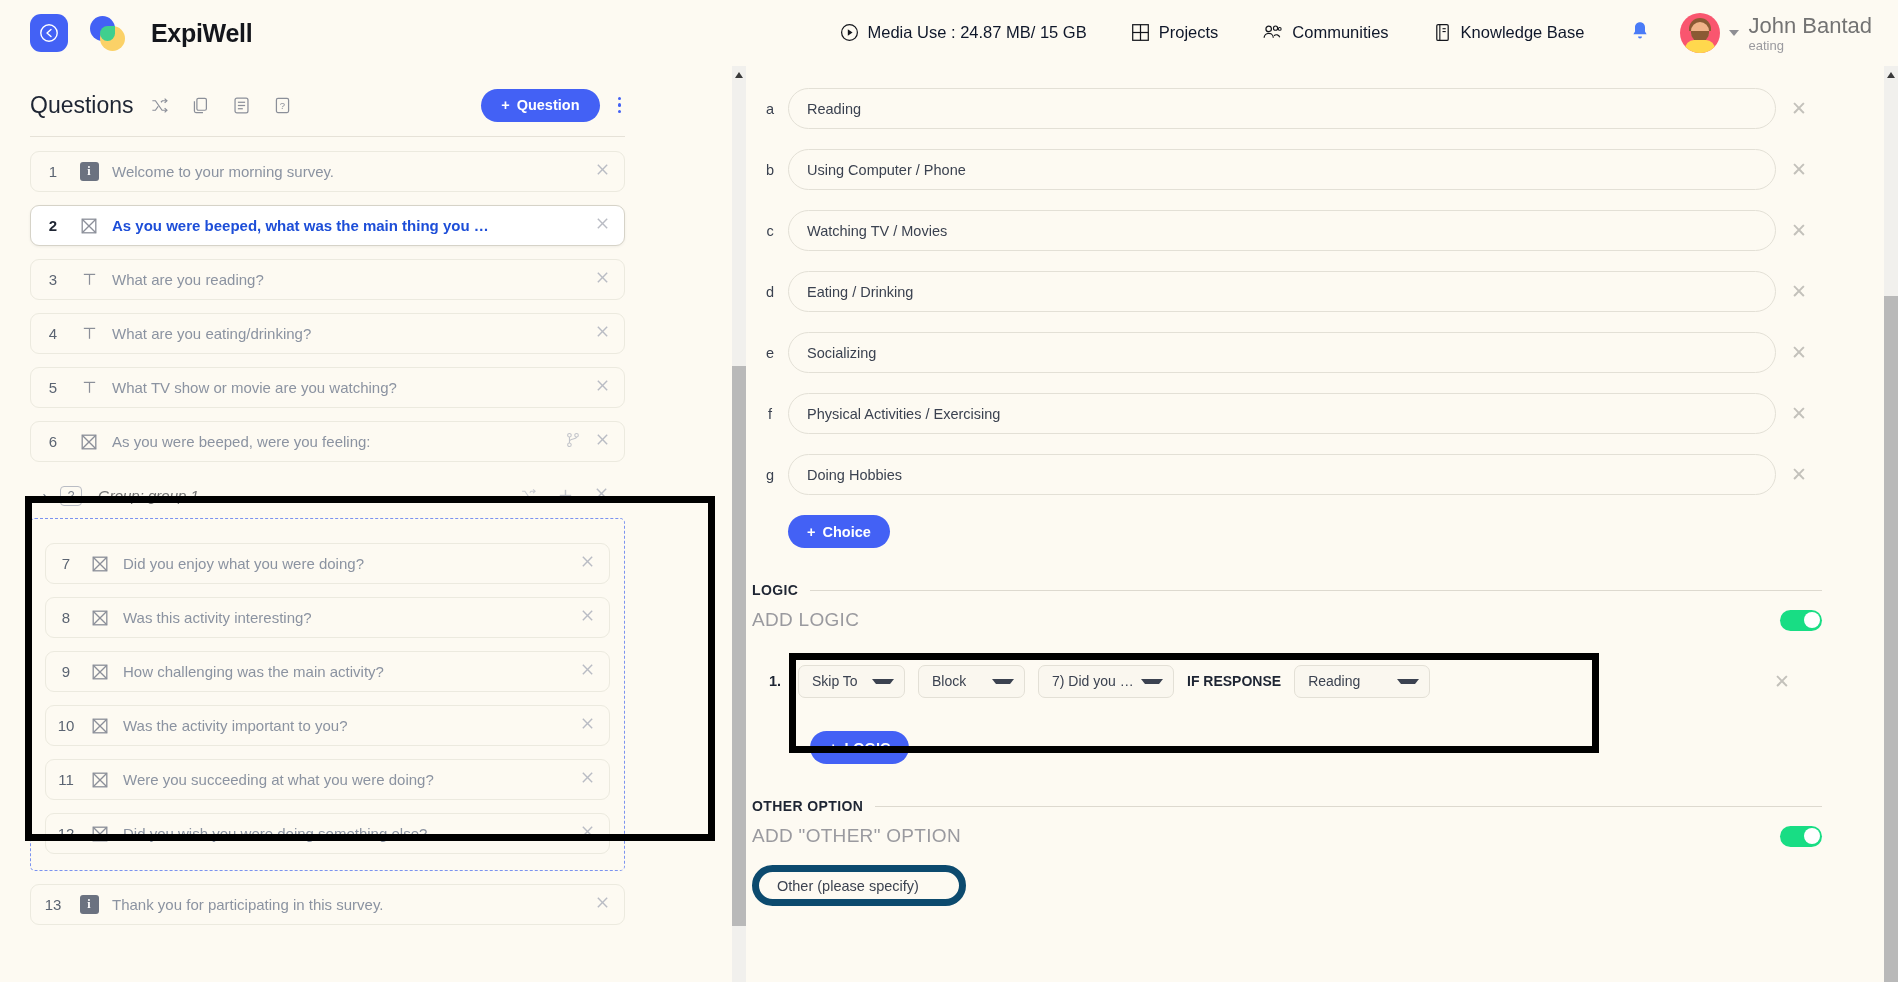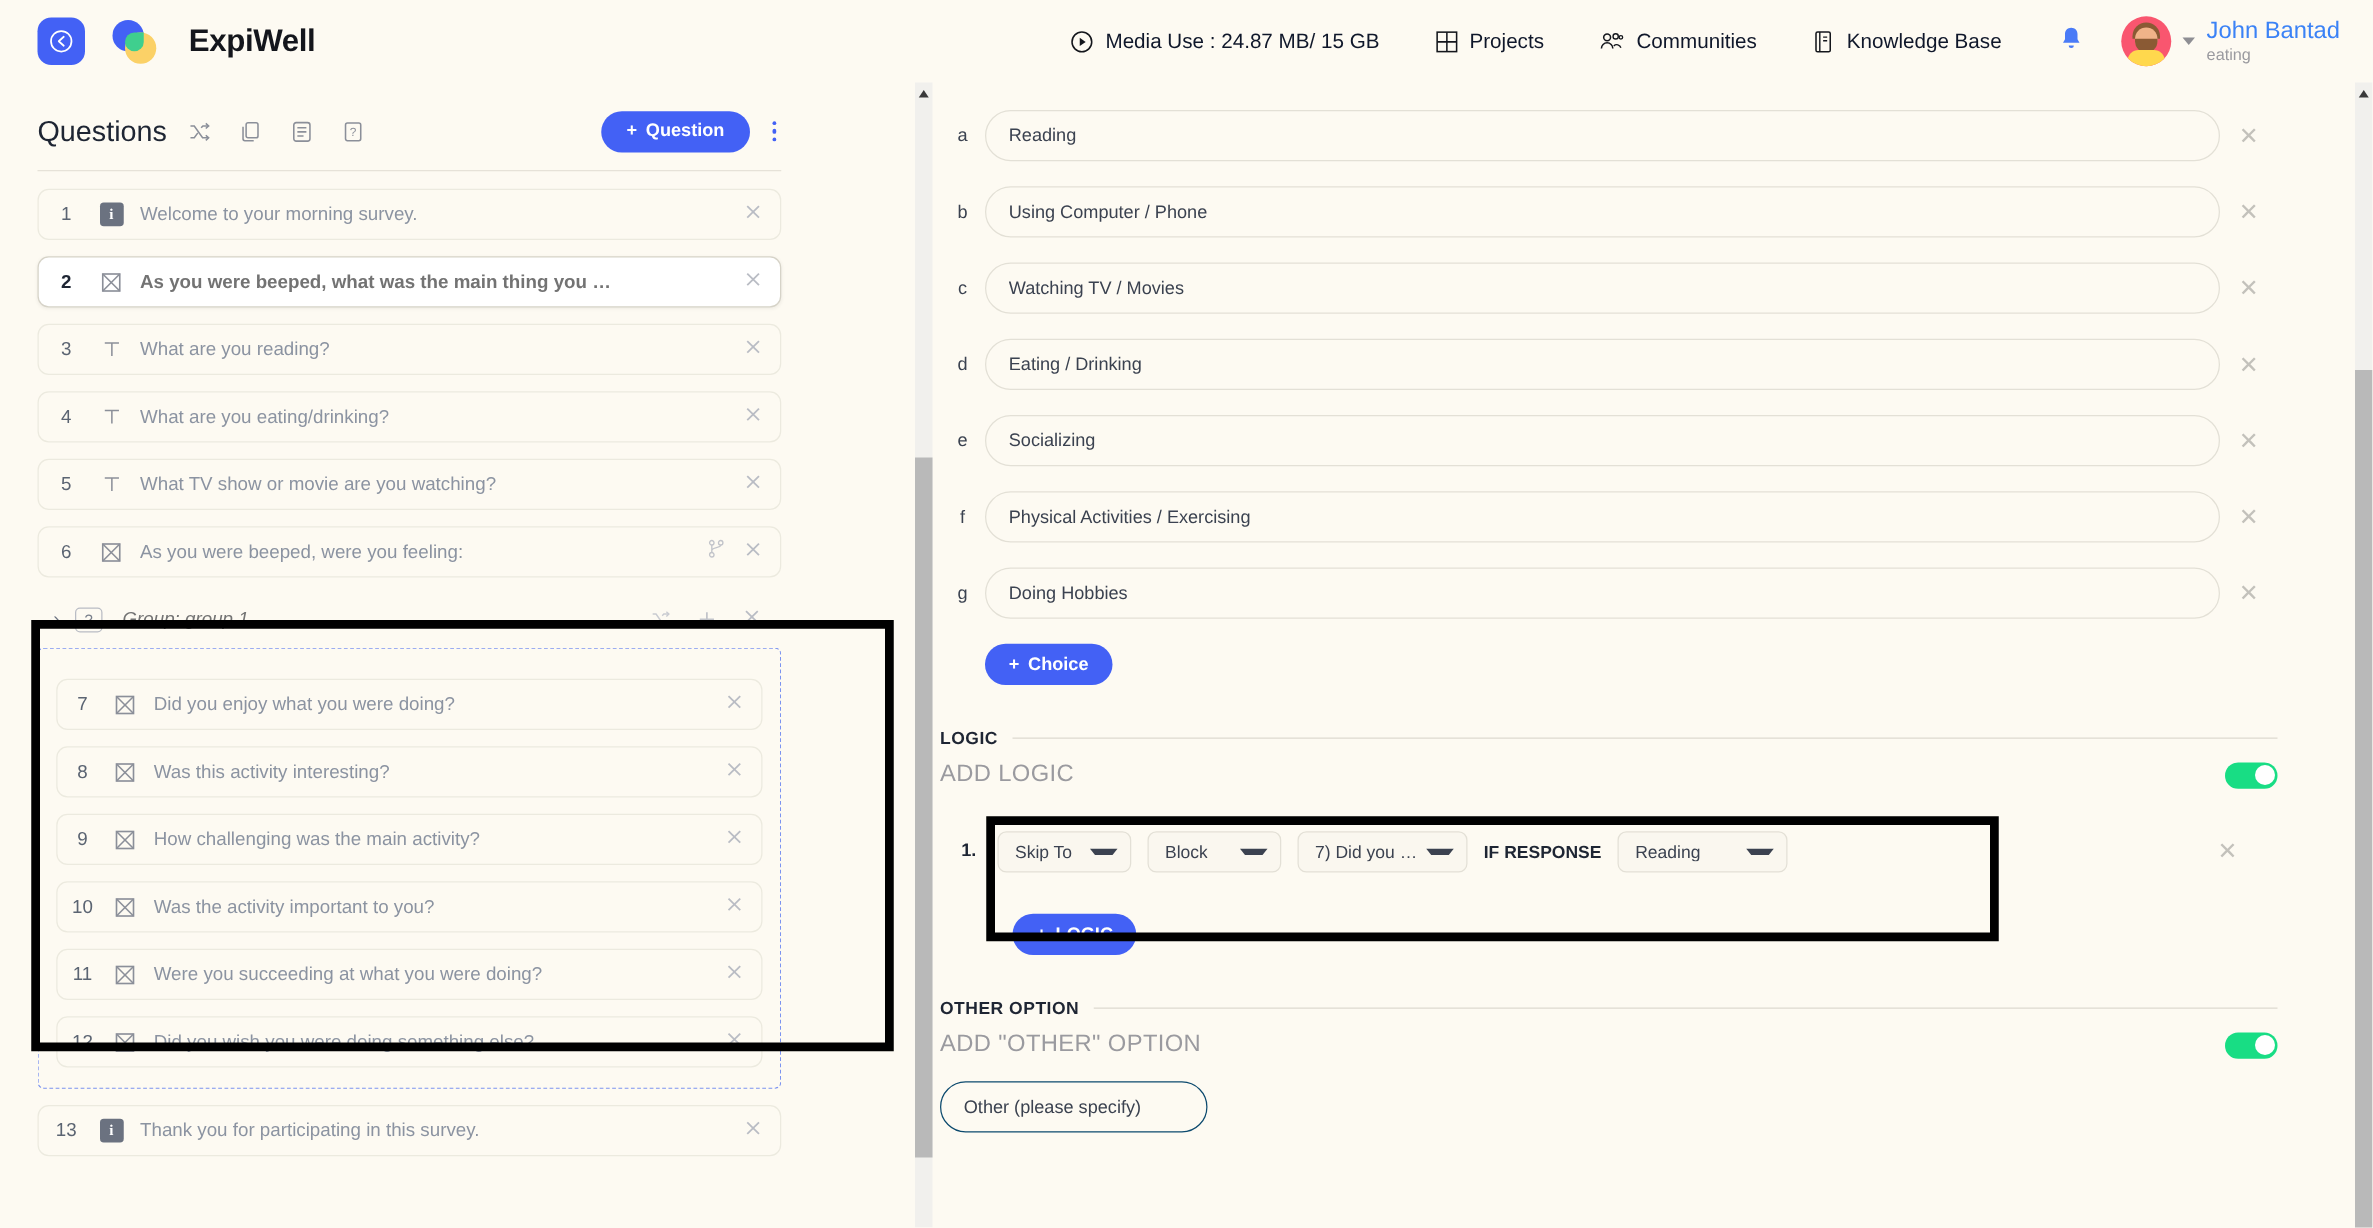--- a/index.html
+++ b/index.html
@@ -42,21 +42,21 @@
   .avatar {
     width: 40px; height: 40px; border-radius: 50%;
     background: #f9566f; position: relative; overflow: hidden; flex: none;
   }
   .av-hair { position:absolute; left:9px; top:5px; width:22px; height:13px; border-radius:11px 11px 0 0; background:#8a5a34;}
   .av-face { position:absolute; left:11px; top:9px; width:18px; height:19px; border-radius:9px; background:#f0b389;}
   .av-beard{ position:absolute; left:11px; top:18px; width:18px; height:11px; border-radius:0 0 9px 9px; background:#8a5a34;}
   .av-body { position:absolute; left:5px; top:27px; width:30px; height:16px; border-radius:9px 9px 0 0; background:#ffd84d;}
   .caret-sm { width: 0; height: 0; border-left: 5px solid transparent; border-right: 5px solid transparent;
     border-top: 6px solid #8e8e93; }
-  .user-name { font-size: 19px; color: #3b82f6; line-height: 1.15; }
+  .user-name { font-size: 22px; color: #737373; line-height: 1.15; }
   .user-role { font-size: 13px; color: #9a9a9f; line-height: 1.2; }
   .user-texts { display: flex; flex-direction: column; }
 
   
   .left-panel {
     position: absolute; left: 0; top: 66px; width: 655px; height: 916px;
     background: #fdfaf2; overflow: hidden;
   }
   .q-head { display: flex; align-items: center; padding: 16px 30px 0 30px; height: 62px; }
   .q-title { font-size: 23px; color: #1e2533; font-weight: 400; }
@@ -79,21 +79,21 @@
     cursor: pointer; position: relative;
   }
   .q-row.selected {
     background: #ffffff; border: 1px solid #d6d3c8; box-shadow: 0 1px 3px rgba(0,0,0,.06);
   }
   .q-num { width: 44px; text-align: center; font-size: 15px; color: #5b6472; flex: none; }
   .q-row.selected .q-num { color: #1e2533; font-weight: bold; }
   .q-icon { width: 28px; display: flex; align-items: center; justify-content: center; flex: none; }
   .q-label { font-size: 15px; color: #8b93a1; padding-left: 9px; white-space: nowrap;
     overflow: hidden; text-overflow: ellipsis; }
-  .q-row.selected .q-label { color: #737373; font-weight: bold; }
+  .q-row.selected .q-label { color: #1d4ed8; font-weight: bold; }
   .q-actions { margin-left: auto; display: flex; align-items: center; gap: 14px; padding-right: 14px; }
   .x-btn { cursor: pointer; }
 
   
   .group-block { position: relative; margin-bottom: 13px; }
   .group-head { height: 41px; display: flex; align-items: center; }
   .chev { width: 30px; text-align: center; color: #6b7280; font-size: 15px; cursor: pointer; flex: none; }
   .grp-badge { width: 22px; height: 20px; border: 1px solid #b9bcc4; border-radius: 4px;
     display: flex; align-items: center; justify-content: center; font-size: 12px; color: #7a808c; flex: none; }
   .grp-label { font-size: 15px; color: #737373; padding-left: 16px; font-style: italic; }
@@ -159,21 +159,21 @@
     border-left: 4px solid transparent; border-right: 4px solid transparent;
     border-top: 5px solid #3b4250; flex: none; }
   .sel.w-skip { width: 107px; }
   .sel.w-block { width: 107px; }
   .sel.w-target { width: 136px; }
   .sel.w-resp { width: 136px; }
   .if-resp { font-size: 14px; font-weight: bold; color: #1e2533; margin-right: 13px; white-space: nowrap; }
   .logic-x { margin-left: auto; padding-right: 32px; color: #c3c1bb; font-size: 19px; cursor: pointer; }
 
   .other-input {
-    margin-top: 18px; width: 214px; height: 41px; border: 1px solid #0c4a6e;
+    margin-top: 18px; width: 214px; height: 41px; border: 7px solid #0c4a6e;
     border-radius: 21px; background: #fdfaf2; padding: 0 18px; font-size: 14.5px;
     color: #3b4250; font-family: "Liberation Sans", sans-serif; outline: none;
   }
 
   .rscroll { position: absolute; left: 1884px; top: 66px; width: 14px; height: 916px; background: #f1f0ed; }
   .rscroll-arrow-up { position: absolute; left: 3px; top: 6px; width: 0; height: 0;
     border-left: 4px solid transparent; border-right: 4px solid transparent; border-bottom: 6px solid #3a3a3a; }
   .rscroll-thumb { position: absolute; left: 0; top: 230px; width: 14px; height: 690px; background: #b9b9b9; }
   .rp-inner { padding: 22px 60px 0 0; }
 </style>

